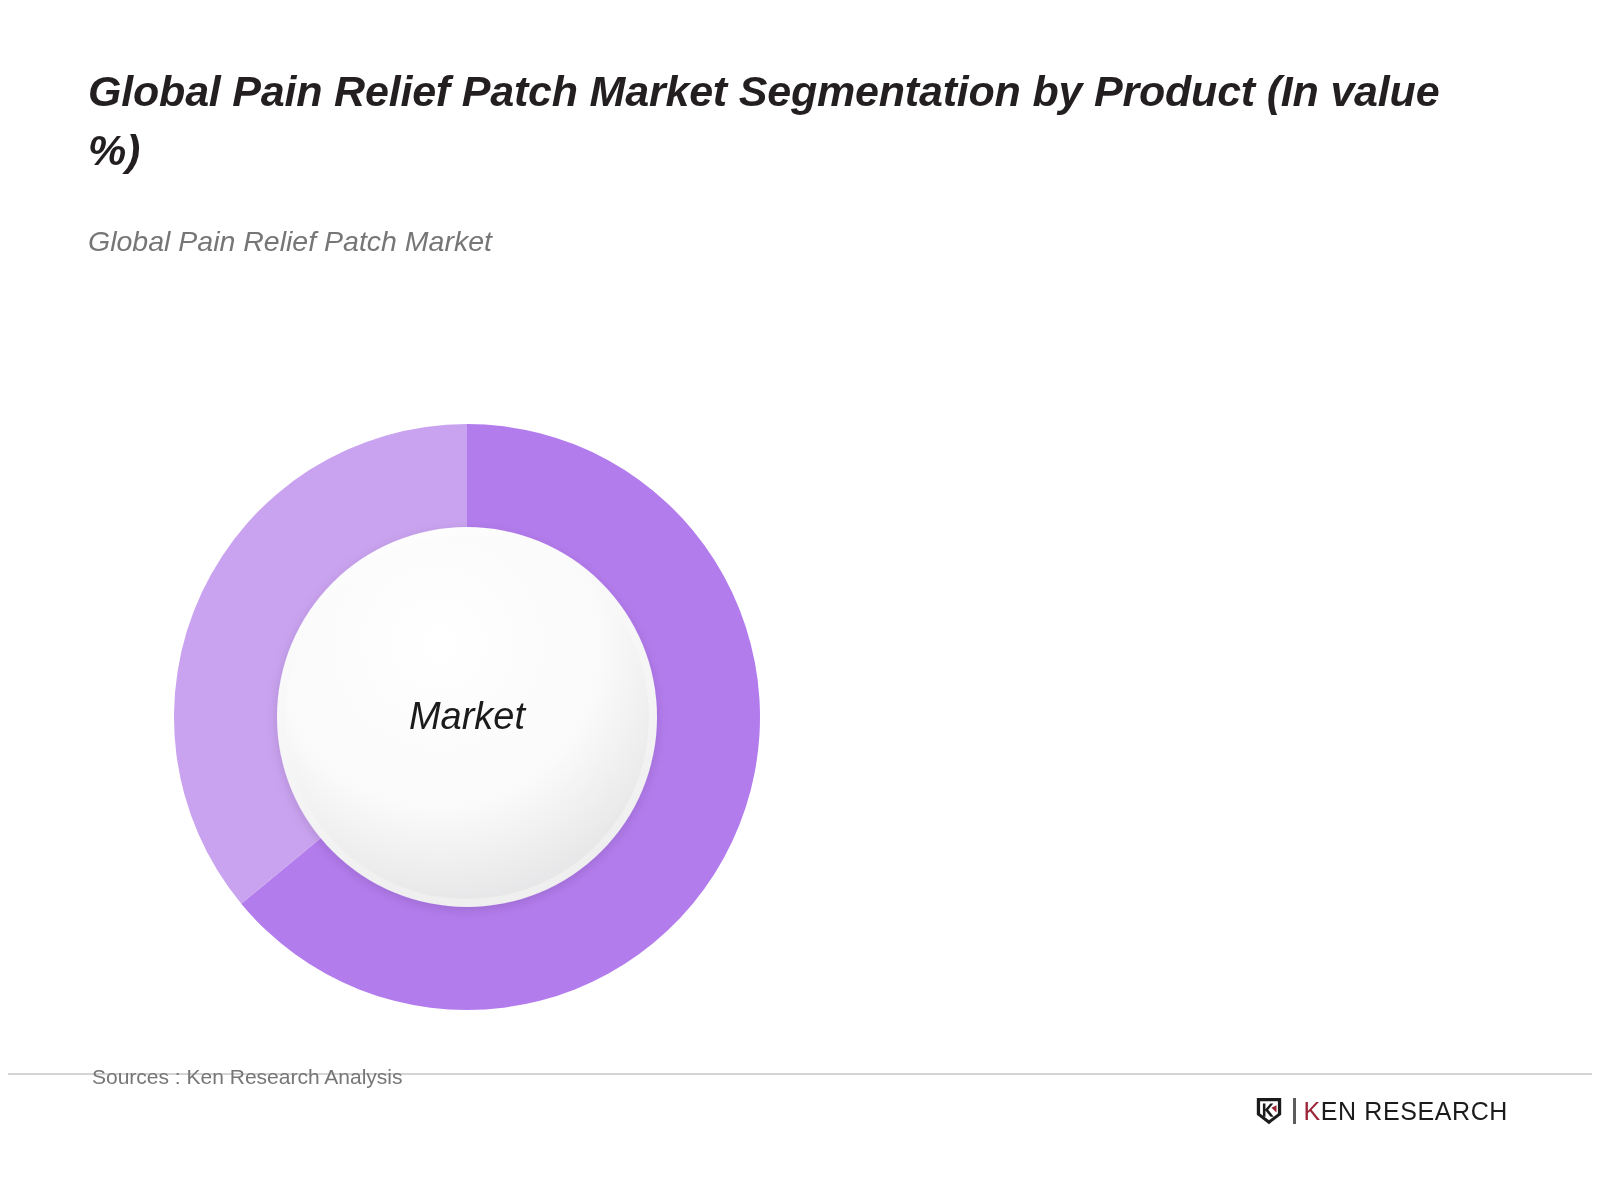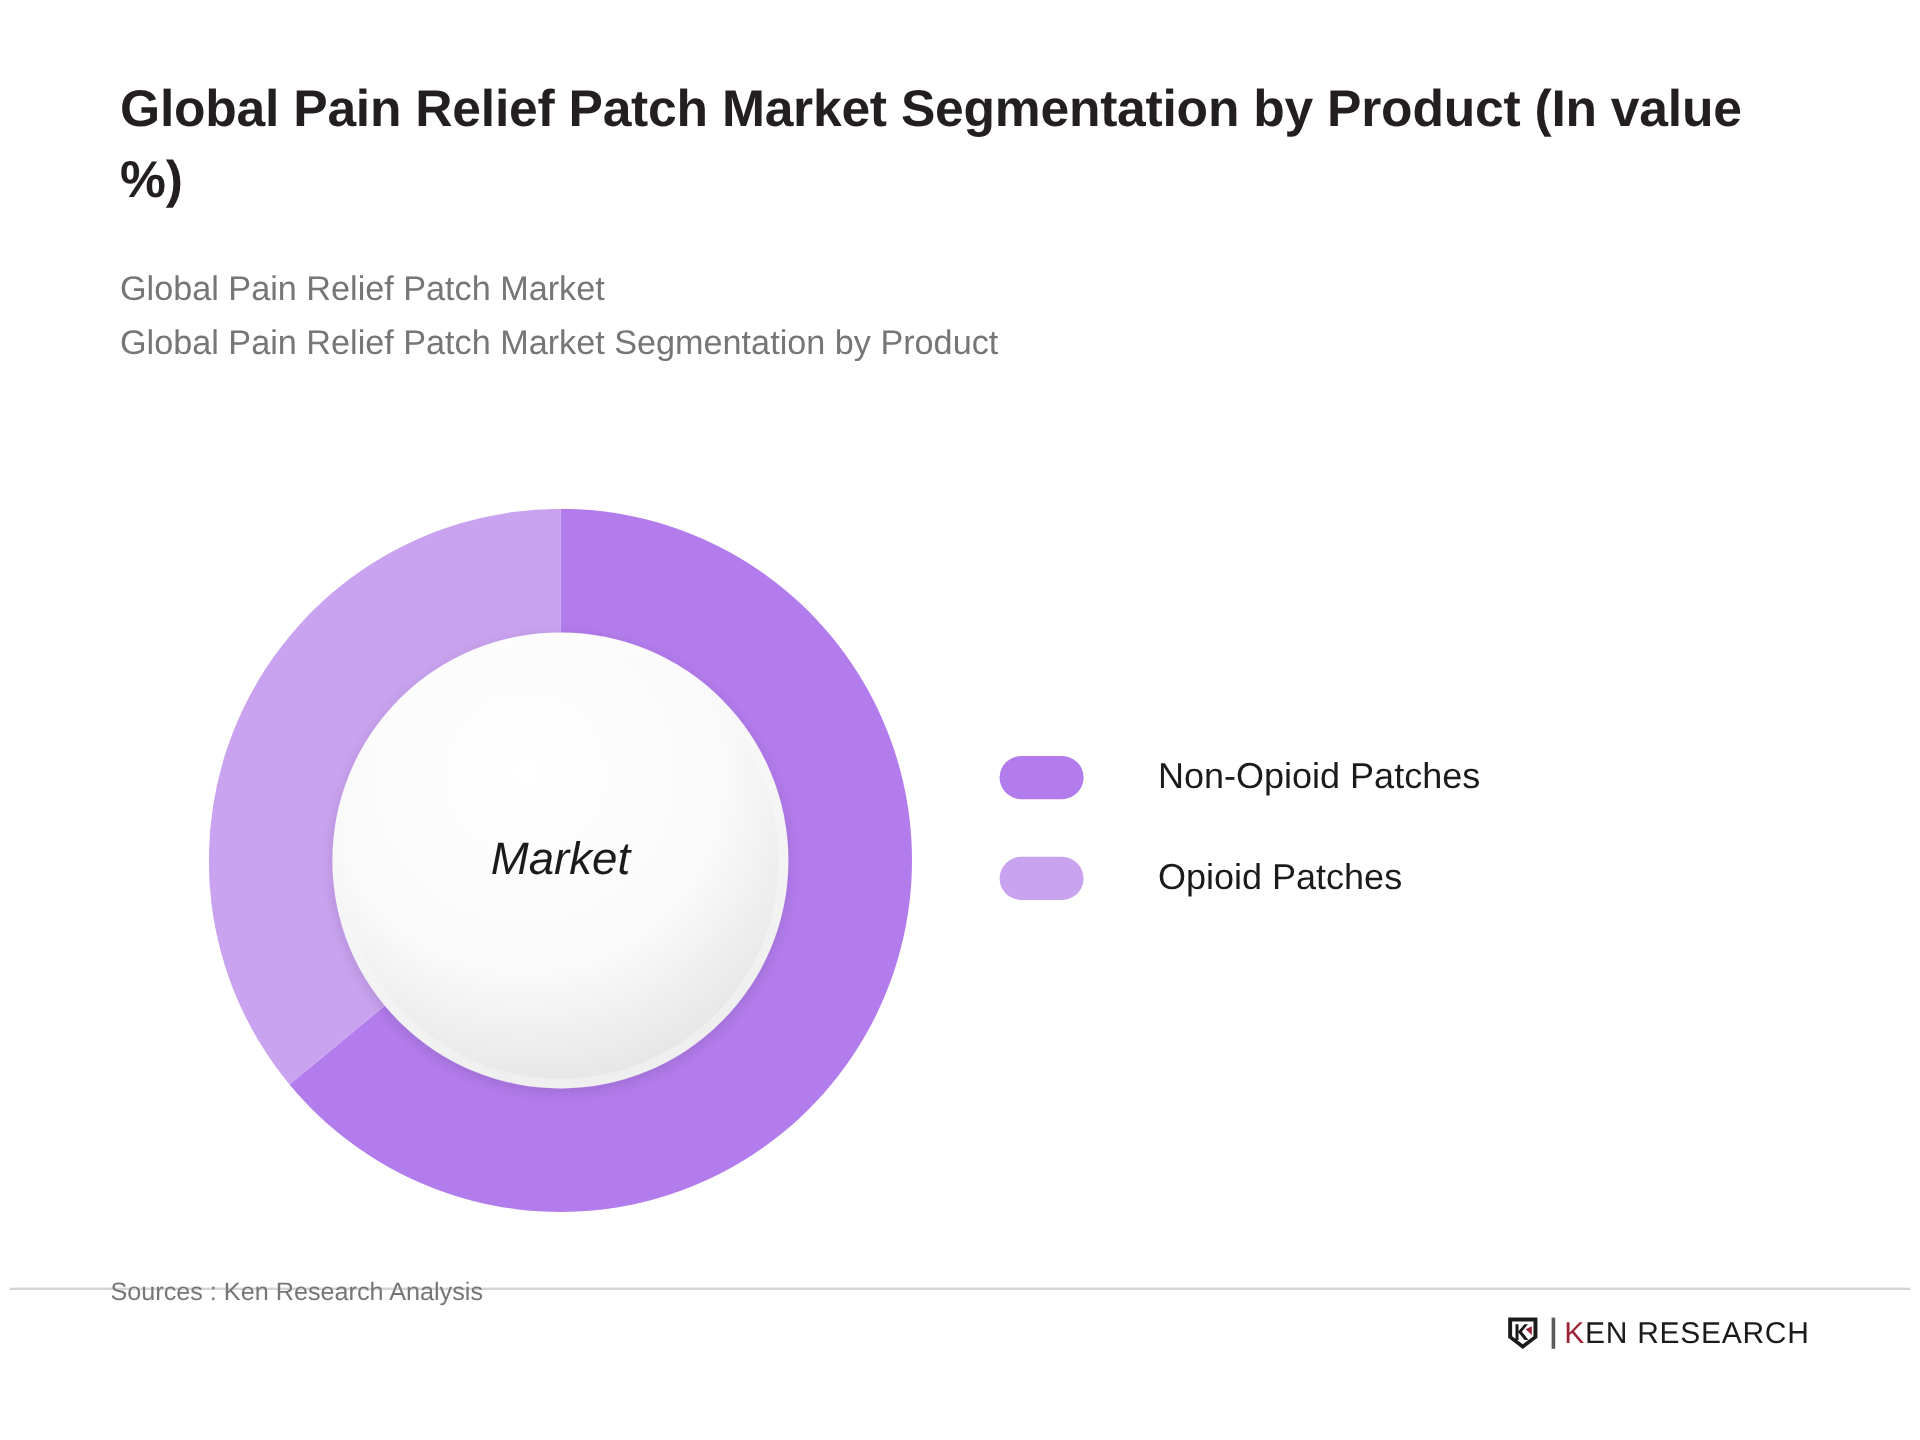--- a/index.html
+++ b/index.html
@@ -15,23 +15,24 @@
     position: relative;
     width: 1600px;
     height: 1200px;
     background: #ffffff;
     overflow: hidden;
   }
 
   
   #header {
     position: absolute;
-    left: 100px;
+    left: 88px;
     top: 62px;
     width: 1420px;
+    font-style: italic;
   }
 
   #chart-title {
     font-size: 43px;
     font-weight: bold;
     color: #231f20;
     line-height: 1.38;
     letter-spacing: -0.2px;
     max-width: 1390px;
   }
@@ -160,21 +161,20 @@
 </head>
 <body>
 
 <div id="slide">
 
   <div id="header">
     <h1 id="chart-title">Global Pain Relief Patch Market Segmentation by Product (In value %)</h1>
 
     <div id="subtitle-block">
       <span class="subtitle-line">Global Pain Relief Patch Market</span>
-      <span class="subtitle-line">Global Pain Relief Patch Market Segmentation by Product</span>
     </div>
   </div>
 
   <div id="chart-area">
 
     <div id="donut-wrap">
       <svg id="donut-svg" viewBox="0 0 586 586">
         <defs>
           <radialGradient id="hubGrad" cx="42%" cy="30%" r="78%">
             <stop offset="0%" stop-color="#ffffff"></stop>
@@ -197,30 +197,20 @@
 
         <circle cx="293" cy="293" r="190" fill="url(#hubRing)" filter="url(#hubShadow)"></circle>
         <circle cx="293" cy="293" r="182" fill="url(#hubGrad)"></circle>
       </svg>
 
       <div id="donut-center-text">
         <span class="center-line">Market</span>
       </div>
     </div>
 
-    <div id="legend">
-        <div class="legend-item">
-          <span class="legend-swatch" style="background: rgb(179, 124, 237);"></span>
-          <span class="legend-label">Non-Opioid Patches</span>
-        </div>
-        <div class="legend-item">
-          <span class="legend-swatch" style="background: rgb(202, 163, 240);"></span>
-          <span class="legend-label">Opioid Patches</span>
-        </div>
-      </div>
 
   </div>
 
   <div id="footer-rule"></div>
 
   <div id="footer-source">Sources : Ken Research Analysis</div>
 
   <div id="brand-logo">
     <svg id="brand-mark" viewBox="0 0 32 32">
       <path d="M3 2 H29 V20 L16 30 L3 20 Z" fill="#1b1b1b"></path>

